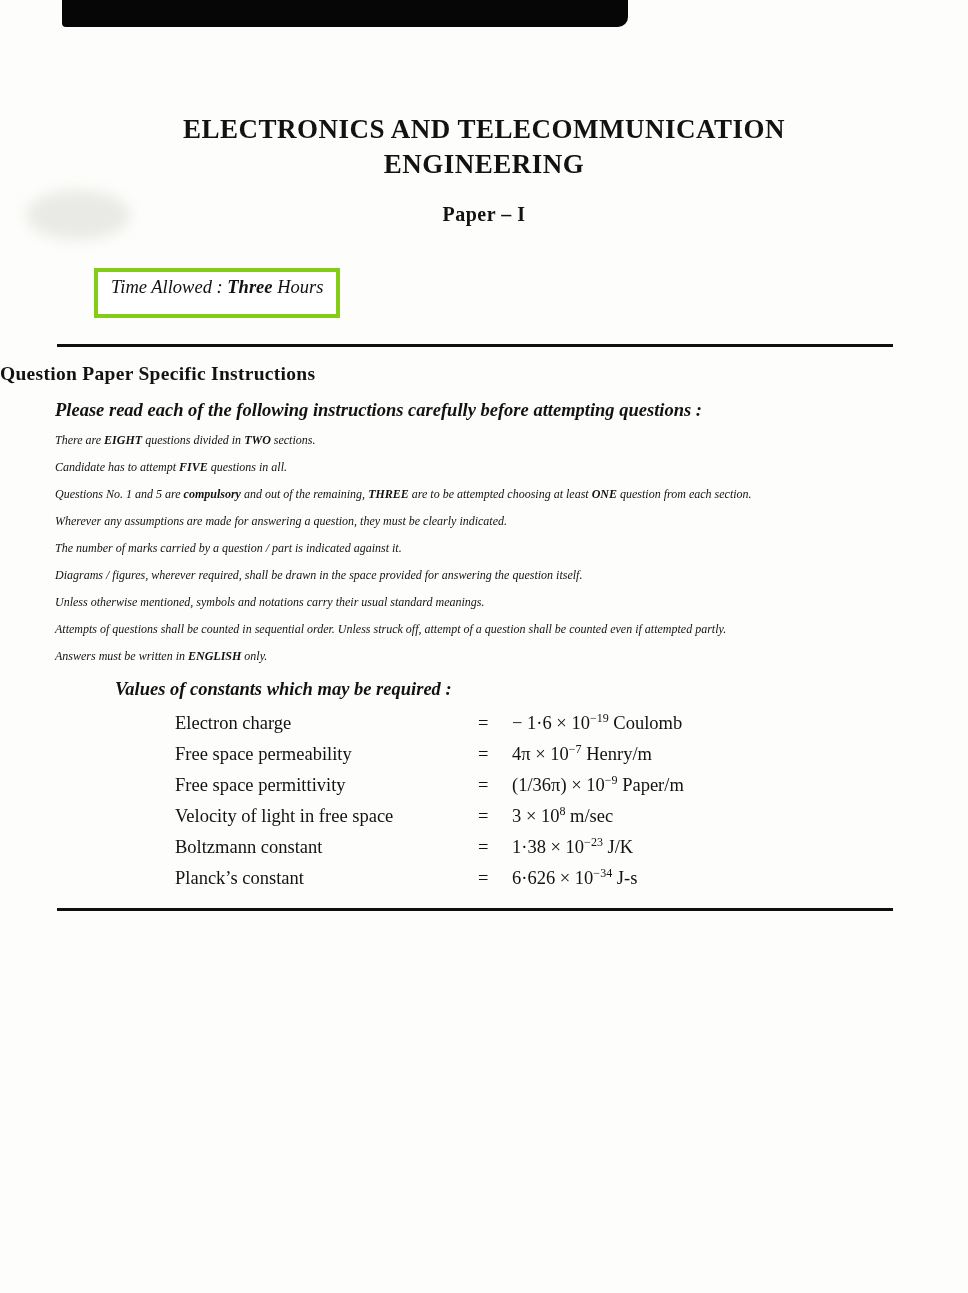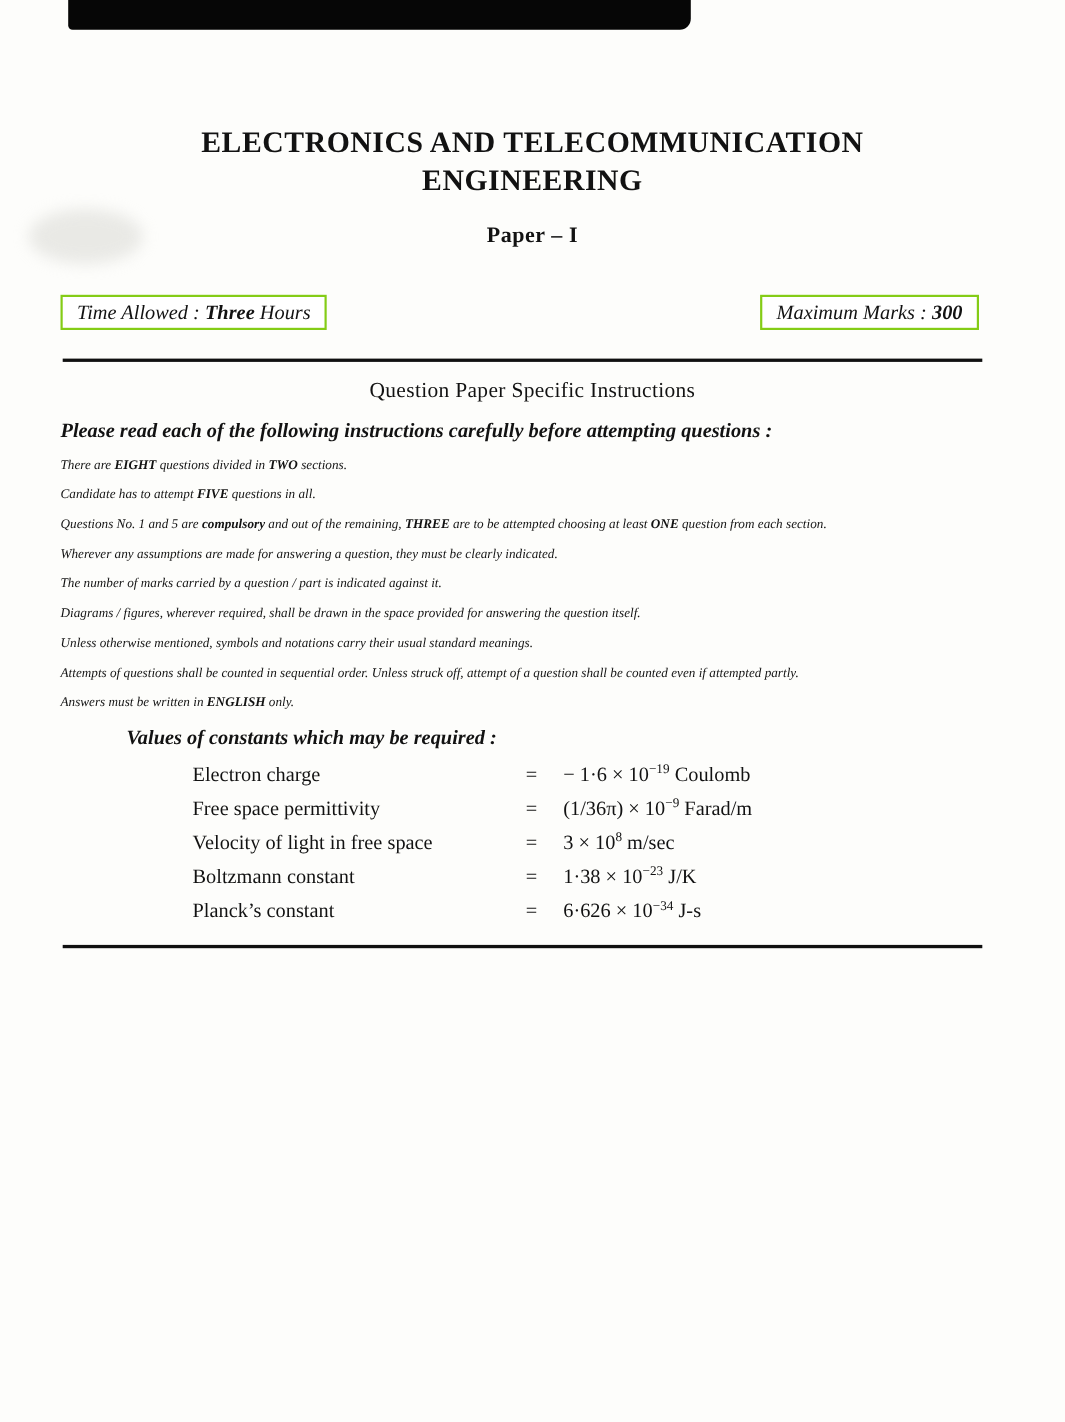--- a/index.html
+++ b/index.html
@@ -26,32 +26,33 @@
   }
   .paper{
     text-align:center;font-weight:bold;font-size:20px;
     margin-top:22px;letter-spacing:.5px;
   }
   .meta-row{
     display:flex;justify-content:space-between;
     margin:42px 78px 0 55px;align-items:flex-start;
   }
   .meta-box{
-    border:2px solid #84cc16;
-    padding:5px 13px 2px;
+    border:4px solid #84cc16;
+    padding:5px 13px 16px;
     font-style:italic;font-size:18.5px;white-space:nowrap;
     background:#fff;
+    margin-left:39px;
   }
   .rule{
     border:none;border-top:3px solid #101010;
     margin:26px 75px 0 57px;height:0;
   }
   .rule-bottom{margin-top:14px;}
   .instr-heading{
-    text-align:center;font-weight:normal;font-size:19.5px;
+    text-align:left;font-weight:bold;font-size:19.5px;
     margin-top:16px;letter-spacing:.3px;
   }
   .content{margin:10px 75px 0 55px;}
   .preamble{
     font-style:italic;font-weight:bold;font-size:18.5px;
     text-align:justify;line-height:1.5;margin:12px 0 6px;
   }
   p.instr{
     font-style:italic;font-size:12px;line-height:1.5;
     text-align:justify;margin:0 0 9px;
@@ -78,21 +79,20 @@
 
 <div class="title">
   <div>ELECTRONICS AND TELECOMMUNICATION</div>
   <div>ENGINEERING</div>
 </div>
 
 <div class="paper">Paper – I</div>
 
 <div class="meta-row">
   <div class="meta-box"><span>Time Allowed : </span><span class="b">Three</span><span> Hours</span></div>
-  <div class="meta-box"><span>Maximum Marks : </span><span class="b">300</span></div>
 </div>
 
 <hr class="rule">
 
 <div class="instr-heading">Question Paper Specific Instructions</div>
 
 <div class="content">
   <div class="preamble"><span class="b">Please read each of the following instructions carefully before attempting questions :</span></div>
   <div>
       <p class="instr"><span>There are </span><span class="b">EIGHT</span><span> questions divided in </span><span class="b">TWO</span><span> sections.</span></p>
@@ -109,23 +109,28 @@
   <div class="values-heading">Values of constants which may be required :</div>
 
   <table class="constants">
     <tbody>
         <tr>
           <td class="const-label">Electron charge</td>
           <td class="const-eq">=</td>
           <td class="const-value"><span>− 1·6 × 10</span><sup>−19</sup><span> Coulomb</span></td>
         </tr>
         <tr>
+          <td class="const-label">Free space permeability</td>
+          <td class="const-eq">=</td>
+          <td class="const-value"><span>4π × 10</span><sup>−7</sup><span> Henry/m</span></td>
+        </tr>
+        <tr>
           <td class="const-label">Free space permittivity</td>
           <td class="const-eq">=</td>
-          <td class="const-value"><span>(1/36π) × 10</span><sup>−9</sup><span> Farad/m</span></td>
+          <td class="const-value"><span>(1/36π) × 10</span><sup>−9</sup><span> Paper/m</span></td>
         </tr>
         <tr>
           <td class="const-label">Velocity of light in free space</td>
           <td class="const-eq">=</td>
           <td class="const-value"><span>3 × 10</span><sup>8</sup><span> m/sec</span></td>
         </tr>
         <tr>
           <td class="const-label">Boltzmann constant</td>
           <td class="const-eq">=</td>
           <td class="const-value"><span>1·38 × 10</span><sup>−23</sup><span> J/K</span></td>

